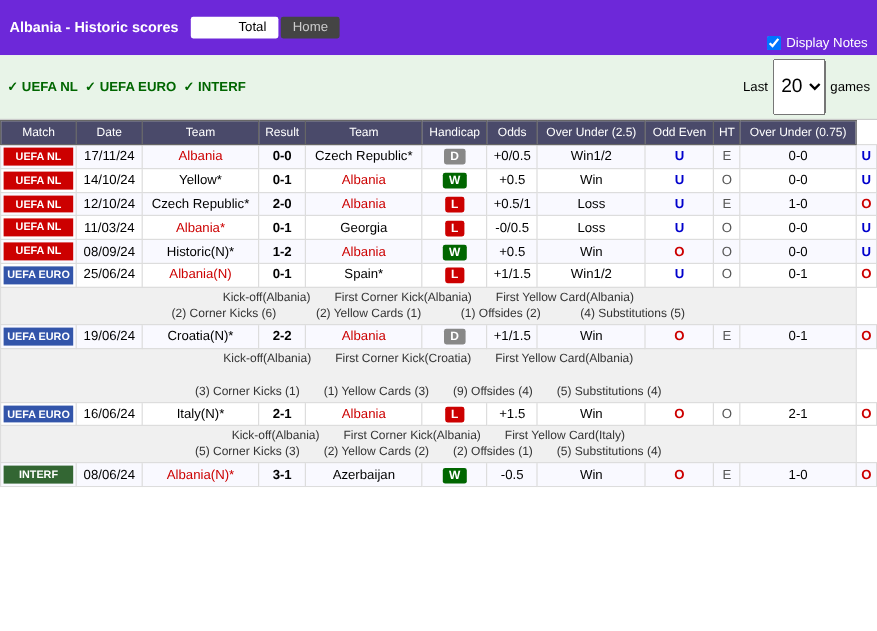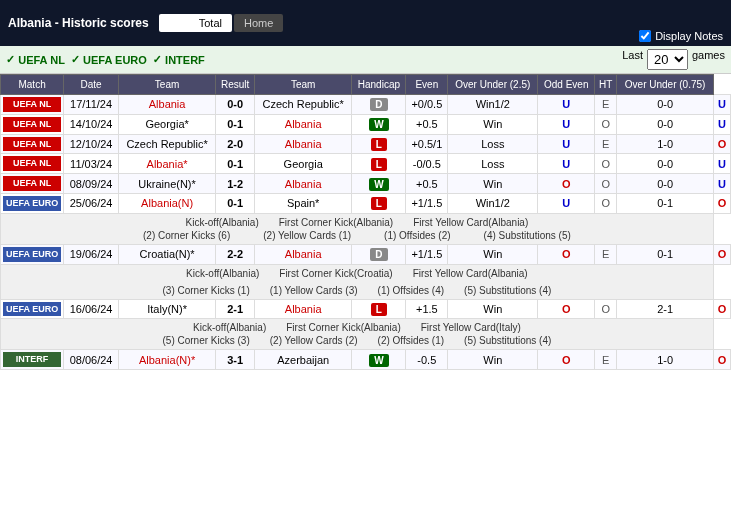--- a/index.html
+++ b/index.html
@@ -1,19 +1,19 @@
 <!DOCTYPE html>
 <html><head>
   <meta charset="utf-8">
   <style>
     * { margin: 0; padding: 0; box-sizing: border-box; }
     body { font-family: Arial, sans-serif; font-size: 11px; background: #fff; width: 731px; }
     
     .header-bar {
-      background: #0f172a;
+      background: #6d28d9;
       color: #fff;
       display: flex;
       align-items: center;
       padding: 4px 8px;
       gap: 10px;
     }
     .header-bar .title { font-size: 12px; font-weight: bold; }
     .header-tabs { display: flex; gap: 2px; }
     .header-tab {
       padding: 3px 10px;
@@ -42,22 +42,22 @@
       background: #e8f4e8;
       display: flex;
       align-items: center;
       padding: 3px 6px;
       gap: 6px;
       font-size: 11px;
       border-bottom: 1px solid #ccc;
     }
     .filter-check { display: flex; align-items: center; gap: 3px; color: #006600; font-weight: bold; }
     .filter-check::before { content: '✓'; color: #006600; }
-    .filter-bar .last-label { margin-left: auto; display: flex; align-items: flex-start; gap: 4px; }
-    .filter-bar select { font-size: 13px; padding: 1px 2px; }
+    .filter-bar .last-label { margin-left: auto; display: flex; align-items: center; gap: 4px; }
+    .filter-bar select { font-size: 16px; padding: 13px 2px; }
 
     table {
       width: 100%;
       border-collapse: collapse;
       font-size: 11px;
     }
     th {
       background: #4a4a6a;
       color: #fff;
       padding: 4px 3px;
@@ -122,21 +122,21 @@
 
 <table>
   <thead>
     <tr>
       <th colspan="1">Match</th>
       <th>Date</th>
       <th>Team</th>
       <th>Result</th>
       <th>Team</th>
       <th>Handicap</th>
-      <th>Even</th>
+      <th>Odds</th>
       <th>Over Under (2.5)</th>
       <th>Odd Even</th>
       <th>HT</th>
       <th>Over Under (0.75)</th>
     </tr>
   </thead>
   <tbody id="table-body">
   <tr class="row-alt">
         <td style="padding: 2px; width: 35px;">
           <div style="background: rgb(204, 0, 0); color: rgb(255, 255, 255); font-weight: bold; font-size: 9px; padding: 2px 3px; text-align: center; line-height: 1.2;">UEFA NL</div>
@@ -151,21 +151,21 @@
         <td class="under">U</td>
         <td class="even-odd">E</td>
         <td>0-0</td>
         <td class="under">U</td>
       </tr>
       <tr>
         <td style="padding: 2px; width: 35px;">
           <div style="background: rgb(204, 0, 0); color: rgb(255, 255, 255); font-weight: bold; font-size: 9px; padding: 2px 3px; text-align: center; line-height: 1.2;">UEFA NL</div>
         </td>
         <td>14/10/24</td>
-        <td class="">Georgia*</td>
+        <td class="">Yellow*</td>
         <td class="result-score">0-1</td>
         <td class="team-red">Albania</td>
         <td><span class="w-badge">W</span></td>
         <td>+0.5</td>
         <td>Win</td>
         <td class="under">U</td>
         <td class="even-odd">O</td>
         <td>0-0</td>
         <td class="under">U</td>
       </tr>
@@ -199,21 +199,21 @@
         <td class="under">U</td>
         <td class="even-odd">O</td>
         <td>0-0</td>
         <td class="under">U</td>
       </tr>
       <tr class="row-alt">
         <td style="padding: 2px; width: 35px;">
           <div style="background: rgb(204, 0, 0); color: rgb(255, 255, 255); font-weight: bold; font-size: 9px; padding: 2px 3px; text-align: center; line-height: 1.2;">UEFA NL</div>
         </td>
         <td>08/09/24</td>
-        <td class="">Ukraine(N)*</td>
+        <td class="">Historic(N)*</td>
         <td class="result-score">1-2</td>
         <td class="team-red">Albania</td>
         <td><span class="w-badge">W</span></td>
         <td>+0.5</td>
         <td>Win</td>
         <td class="over">O</td>
         <td class="even-odd">O</td>
         <td>0-0</td>
         <td class="under">U</td>
       </tr>
@@ -264,24 +264,24 @@
         <td>0-1</td>
         <td class="over">O</td>
       </tr>
       <tr class="info-row">
         <td colspan="11" style="text-align: center; font-size: 10px; color: rgb(51, 51, 51); background: rgb(240, 240, 240); padding: 3px 6px;">
           <div style="display: flex; gap: 20px; justify-content: center;">
             <span>Kick-off(Albania)</span>
             <span>First Corner Kick(Croatia)</span>
             <span>First Yellow Card(Albania)</span>
           </div>
-          <div style="display: flex; gap: 20px; justify-content: center; margin-top: 6px;">
+          <div style="display: flex; gap: 20px; justify-content: center; margin-top: 16px;">
             <span>(3) Corner Kicks (1)</span>
             <span>(1) Yellow Cards (3)</span>
-            <span>(1) Offsides (4)</span>
+            <span>(9) Offsides (4)</span>
             <span>(5) Substitutions (4)</span>
           </div>
         </td>
       </tr>
       <tr>
         <td style="padding: 2px; width: 35px;">
           <div style="background: rgb(51, 85, 170); color: rgb(255, 255, 255); font-weight: bold; font-size: 9px; padding: 2px 3px; text-align: center; line-height: 1.2;">UEFA EURO</div>
         </td>
         <td>16/06/24</td>
         <td class="">Italy(N)*</td>

